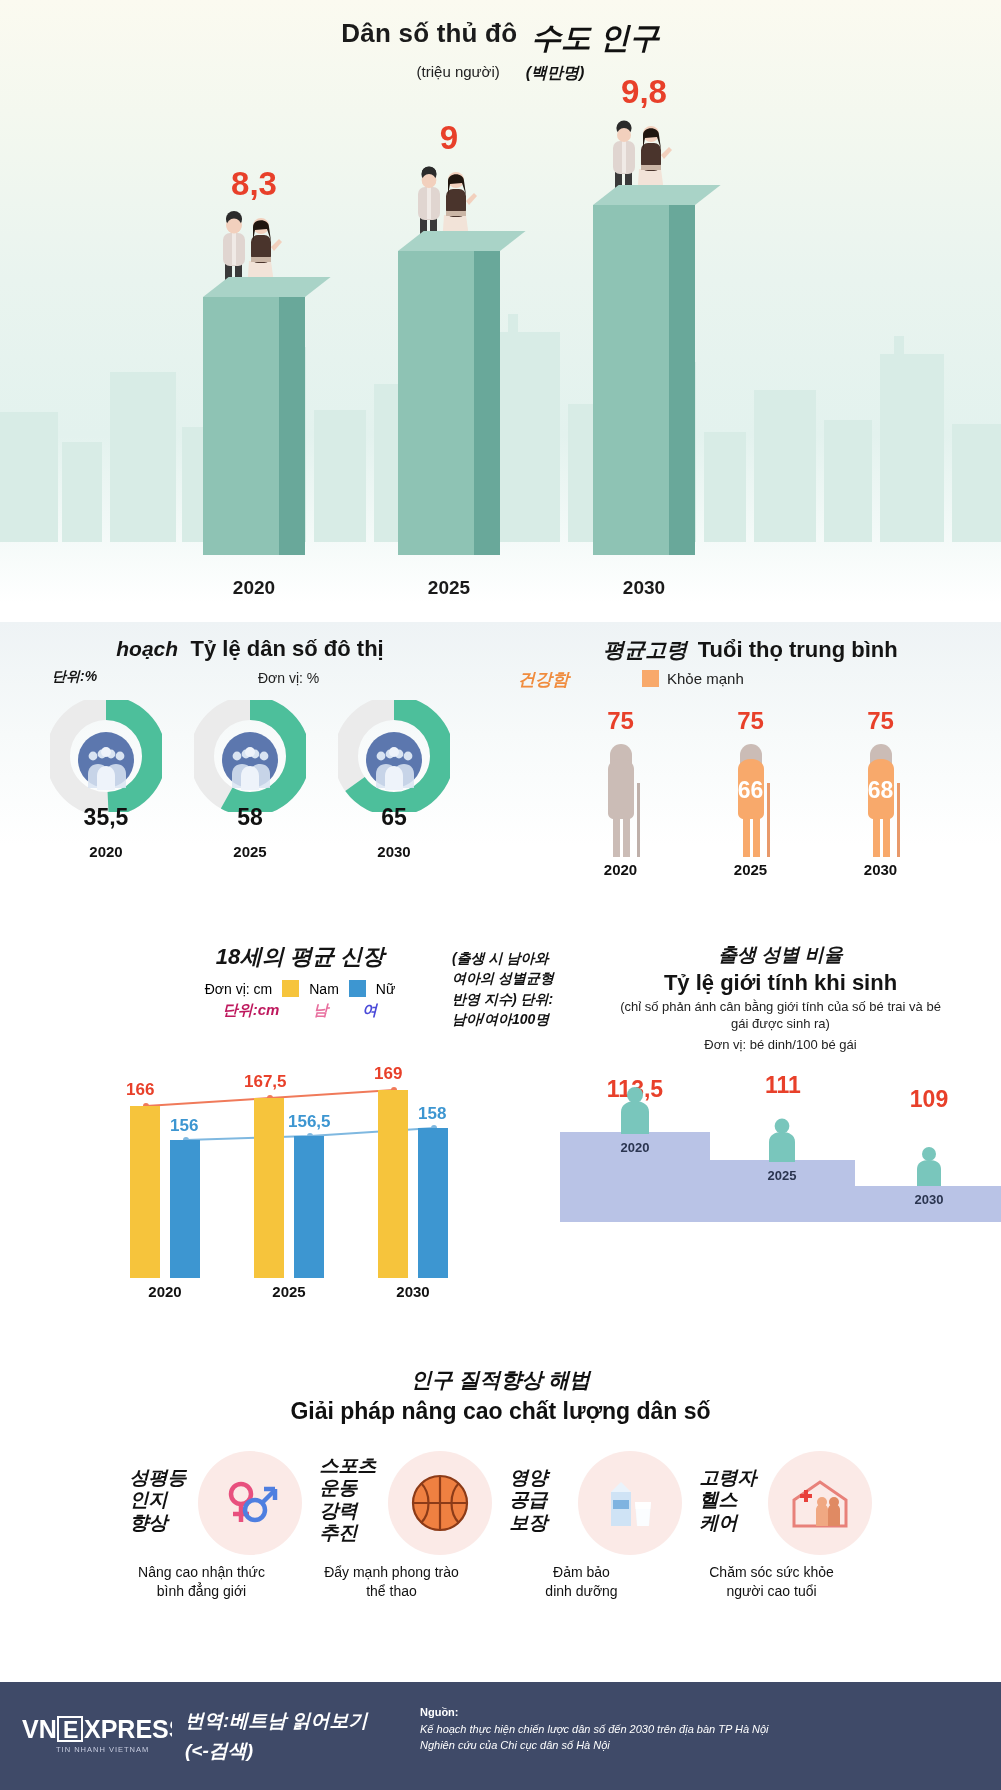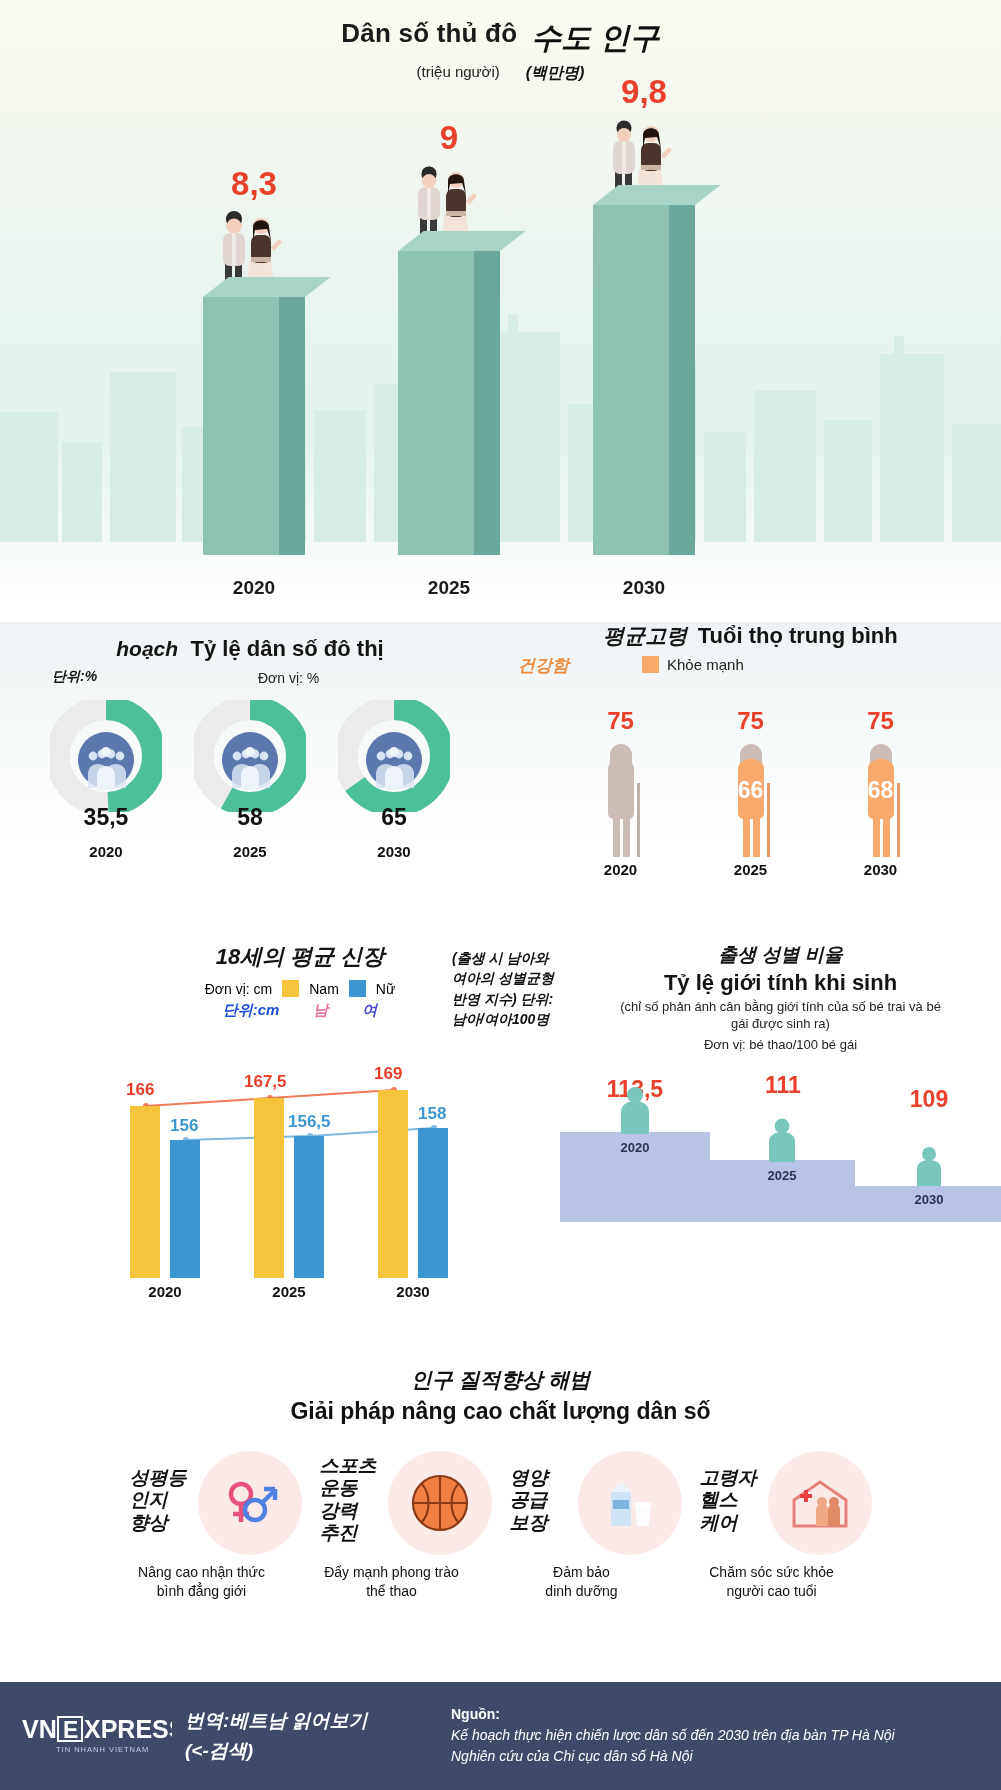--- a/index.html
+++ b/index.html
@@ -103,21 +103,21 @@
   .circle { width:104px; height:104px; border-radius:50%; background:#fbeae7;
             display:flex; align-items:center; justify-content:center; }
   .sol-cap { position:absolute; top:112px; left:-18px; width:180px; text-align:center;
              font-size:14px; color:#111; line-height:1.35; }
 
   
   #footer { height:108px; background:#3f4a68; position:relative; }
   .logo { position:absolute; left:22px; top:30px; width:150px; }
   .f-ko { position:absolute; left:185px; top:24px; width:250px; color:#fff;
           font-size:19px; font-style:italic; font-weight:bold; line-height:1.6; }
-  .f-src { position:absolute; left:451px; top:22px; width:540px; color:#fff; font-size:14px; line-height:1.5; }
+  .f-src { position:absolute; left:420px; top:22px; width:540px; color:#fff; font-size:11px; line-height:1.5; }
   .f-src .lbl { font-weight:bold; }
   .f-src .it { font-style:italic; }
 </style>
 </head>
 <body>
 
 <div class="sec" id="sec-pop">
 
   <svg class="skyline" viewBox="0 0 1001 250" preserveAspectRatio="none">
     <g fill="#d8ece6">
@@ -335,21 +335,21 @@
               </g>
           </g>
         </svg>
         <div class="dval">65</div>
         <div class="dyear">2030</div>
       </div>
     </div>
   </div>
 
   <div class="col-right">
-    <div style="text-align:center; ">
+    <div style="text-align:center; padding-top:14px;">
       <span class="hdr-ko">평균고령</span>
       <span class="hdr-vi" style="margin-left:6px;">Tuổi thọ trung bình</span>
     </div>
     <div style="position:relative;height:30px;">
       <span class="sub-ko" style="position:absolute;left:18px;top:4px;color:#f08c3e;font-size:17px;">건강함</span>
       <span style="position:absolute;left:142px;top:6px;display:flex;align-items:center;gap:8px;">
         <span class="sw" style="background:#f8a96b;"></span>
         <span class="sub-vi" style="font-size:15px;">Khỏe mạnh</span>
       </span>
     </div>
@@ -408,21 +408,21 @@
   <div class="h-head">
     <div class="hdr-ko" style="font-size:22px;">18세의 평균 신장</div>
     <div class="legend-row">
       <span>Đơn vị: cm</span>
       <span class="sw" style="background:#f6c43c;"></span>
       <span>Nam</span>
       <span class="sw" style="background:#3d96d1;"></span>
       <span>Nữ</span>
     </div>
     <div class="legend-ko">
-      <span style="color:#1d4ed8;">단위:cm</span>
+      <span style="color:#be185d;">단위:cm</span>
       <span style="color:#e86f9e;">남</span>
       <span style="color:#4a4ad8;">여</span>
     </div>
   </div>
 
   <div class="hbars">
     <svg style="position:absolute;left:0;top:0;width:400px;height:250px;pointer-events:none;" viewBox="0 0 400 250">
       <polyline points="46,52 170,44 294,36" fill="none" stroke="#f07a5a" stroke-width="2"></polyline>
       <polyline points="86,86 210,82 334,74" fill="none" stroke="#7fb8e0" stroke-width="2"></polyline>
       <circle cx="46" cy="52" r="3" fill="#f07a5a"></circle>
@@ -457,21 +457,21 @@
       <div class="hyear" style="left:-6px;bottom:-22px;">2030</div>
     </div>
   </div>
 
   <div class="gnote">(출생 시 남아와 여아의 성별균형반영 지수) 단위:남아/여아100명</div>
 
   <div class="g-head">
     <div class="hdr-ko" style="font-size:19px;">출생 성별 비율</div>
     <div class="hdr-vi" style="margin-top:2px;">Tỷ lệ giới tính khi sinh</div>
     <div class="g-paren" style="padding:0 60px;margin-top:3px;">(chỉ số phản ánh cân bằng giới tính của số bé trai và bé gái được sinh ra)</div>
-    <div class="g-unit">Đơn vị: bé thao/100 bé gái</div>
+    <div class="g-unit">Đơn vị: bé dinh/100 bé gái</div>
   </div>
 
   <div class="gchart">
     <div class="step" style="left:0px;  top:72px;  width:150px; height:90px;"></div>
     <div class="step" style="left:150px;top:100px; width:145px; height:62px;"></div>
     <div class="step" style="left:295px;top:126px; width:146px; height:36px;"></div>
 
     <div class="gval" style="left:30px;top:16px;">113,5</div>
     <div class="gval" style="left:178px;top:12px;">111</div>
     <div class="gval" style="left:324px;top:26px;">109</div>

